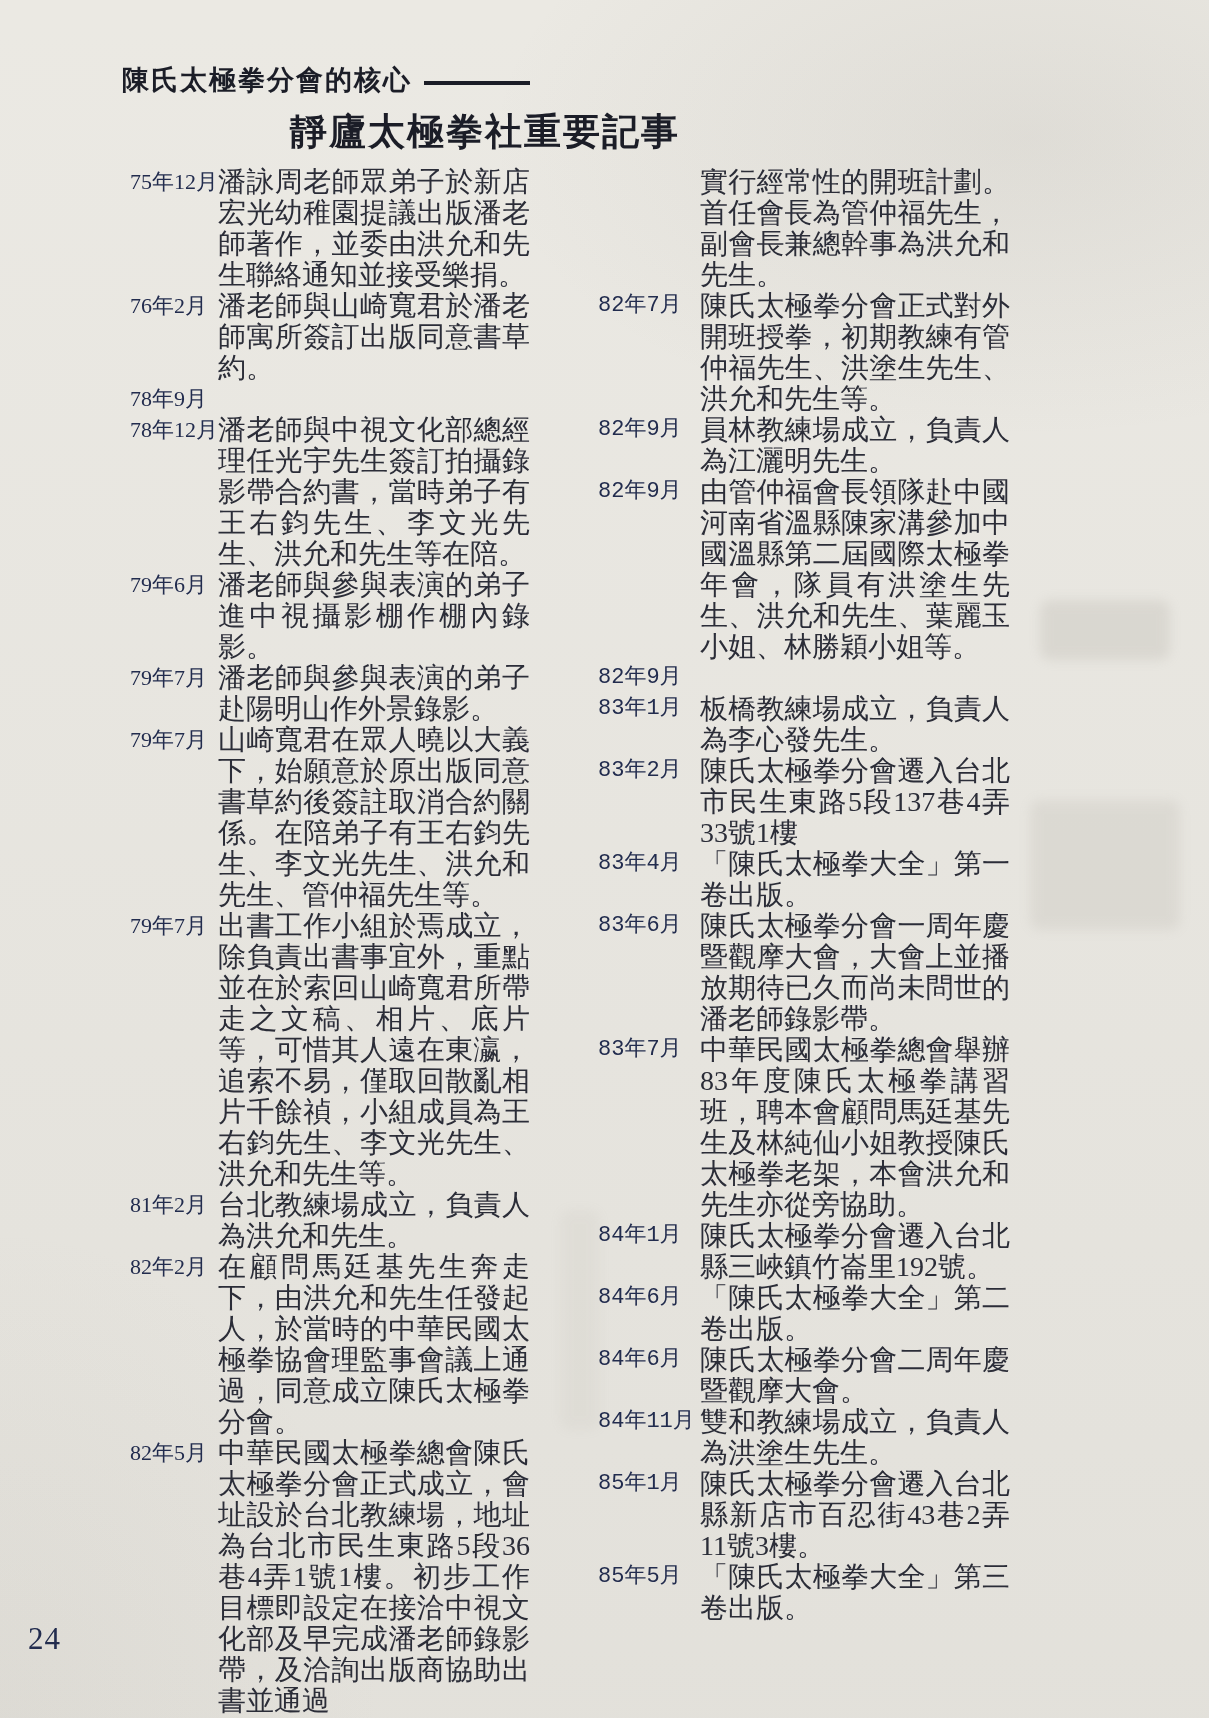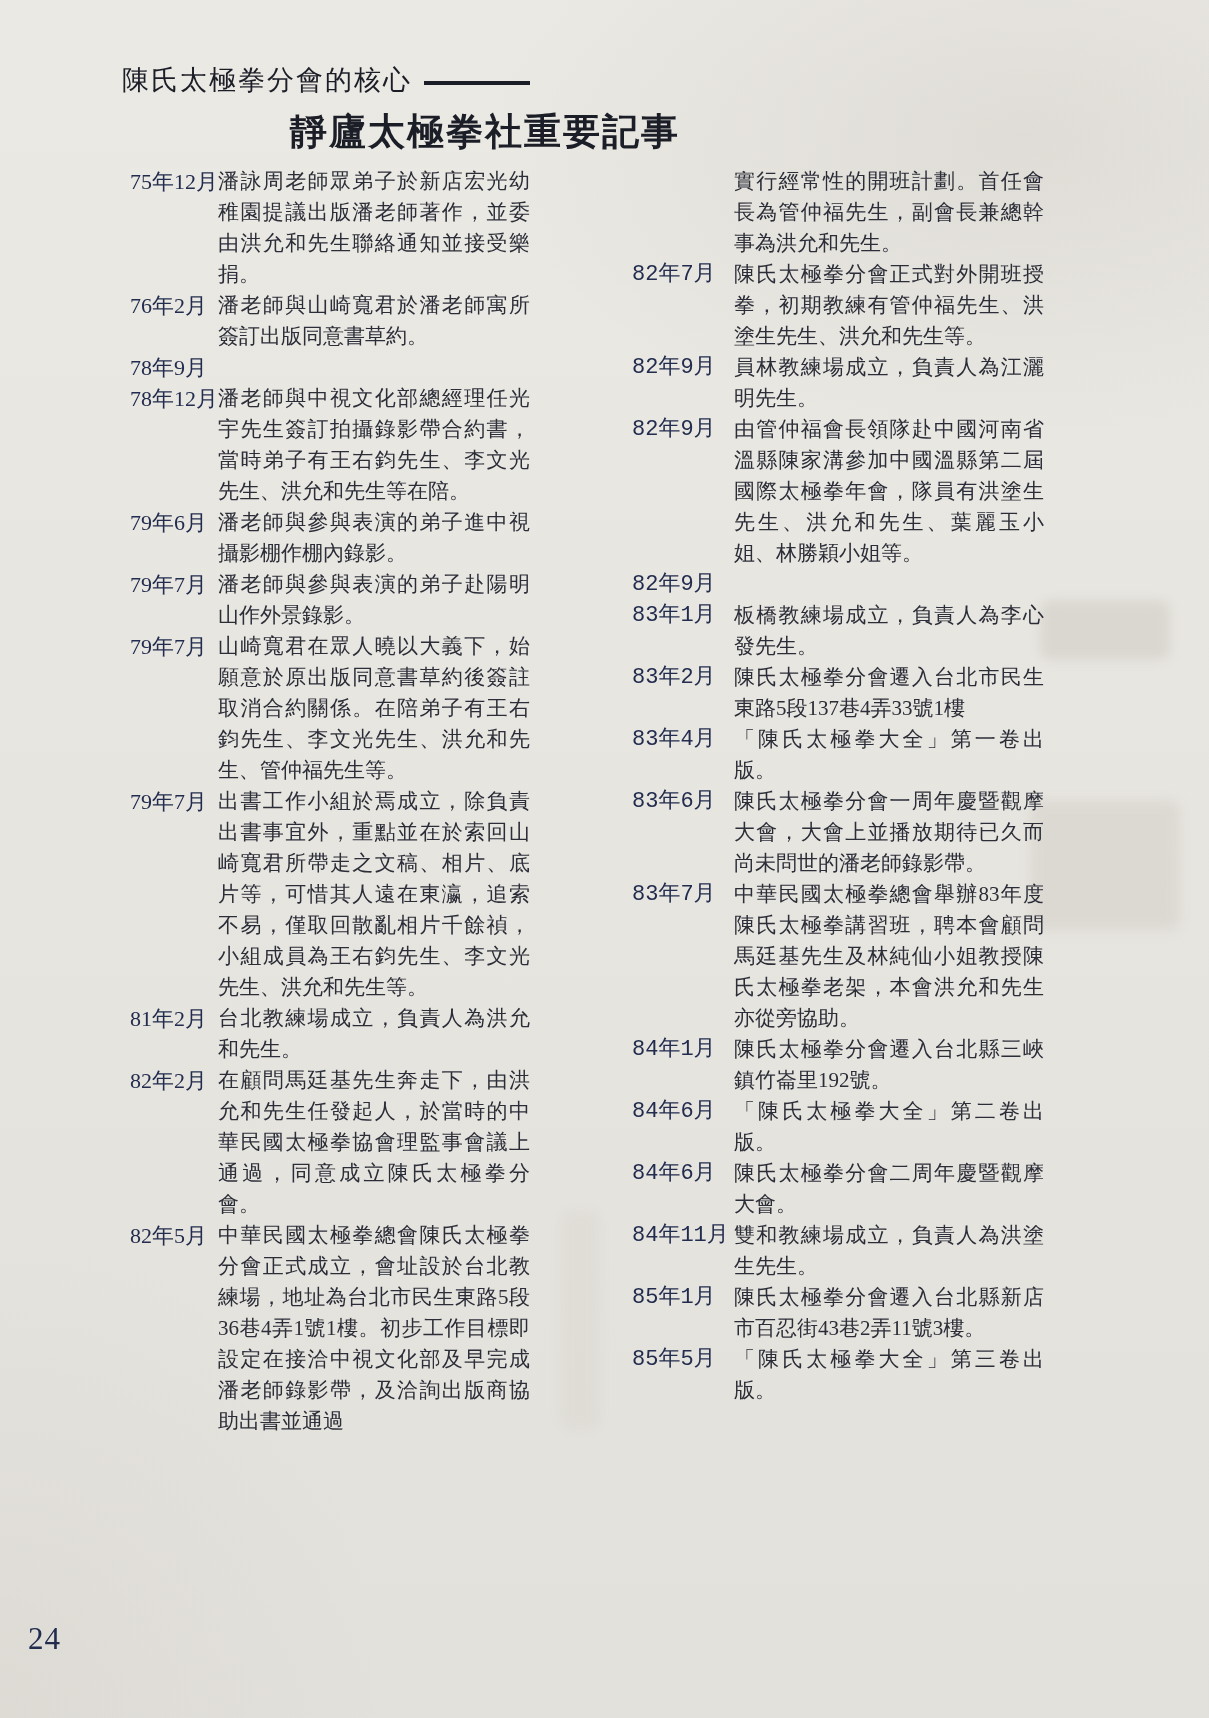--- a/index.html
+++ b/index.html
@@ -21,52 +21,52 @@
   }
   .artifact{position:absolute;pointer-events:none;filter:blur(6px);opacity:.18;background:#9a958b;border-radius:10px;}
   .artifact.a1{left:1040px;top:600px;width:130px;height:60px;}
   .artifact.a2{left:1030px;top:800px;width:150px;height:130px;opacity:.14;}
   .artifact.a3{left:560px;top:1210px;width:40px;height:220px;opacity:.07;}
 
   .header-row{
     position:absolute;left:122px;top:62px;
     display:flex;align-items:center;
     color:var(--heading,#1b1d27);
-    font-size:27px;font-weight:normal;letter-spacing:2px;
+    font-size:27px;font-weight:bold;letter-spacing:2px;
     white-space:nowrap;
   }
   .header-dash{
     display:inline-block;width:106px;height:4px;
     background:var(--heading,#1b1d27);margin-left:12px;margin-top:6px;
   }
   .page-title{
     position:absolute;left:282px;top:99px;margin:8px;
     color:var(--heading,#1b1d27);
     font-size:37px;font-weight:bold;letter-spacing:2px;
     white-space:nowrap;
   }
   .columns{
     position:absolute;left:130px;top:166px;
     display:flex;align-items:flex-start;
   }
   .col{display:flex;flex-direction:column;}
   .col-left{width:400px;margin-right:68px;}
-  .col-right{width:412px;margin-left:34px;}
+  .col-right{width:412px;}
   .entry{display:flex;}
   .entry .date{
     flex:none;
     font-size:22px;line-height:31px;
     color:var(--date,#222c4e);
     white-space:nowrap;
   }
   .col-left .date{width:88px;}
   .col-right .date{width:102px;font-family:Liberation Mono, monospace;}
   .entry .text{
     flex:1;
-    font-size:21px;line-height:31px;
+    font-size:28px;line-height:31px;
     color:var(--body,#2b2d38);
     text-align:justify;
     text-justify:inter-ideograph;
   }
   .page-number{
     position:absolute;left:28px;top:1621px;
     font-size:31px;color:var(--date,#222c4e);letter-spacing:1px;
   }
 </style>
 </head>

